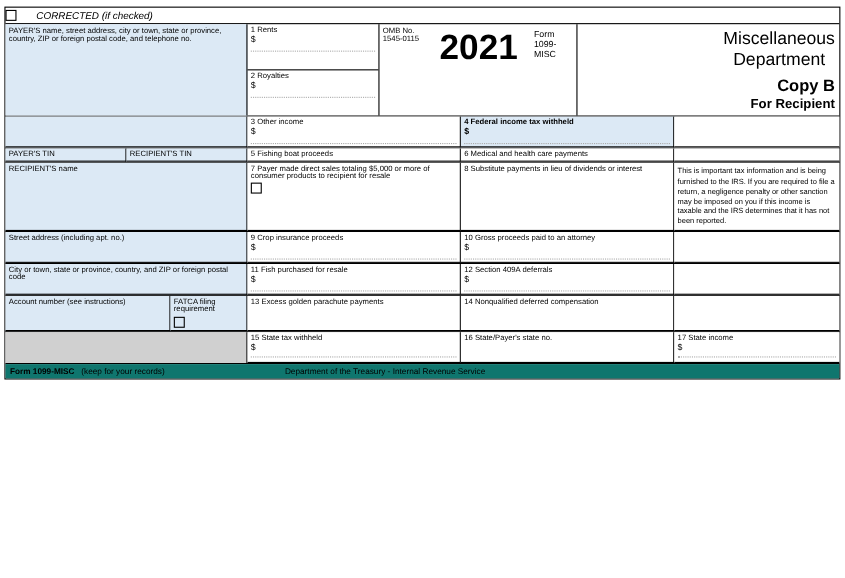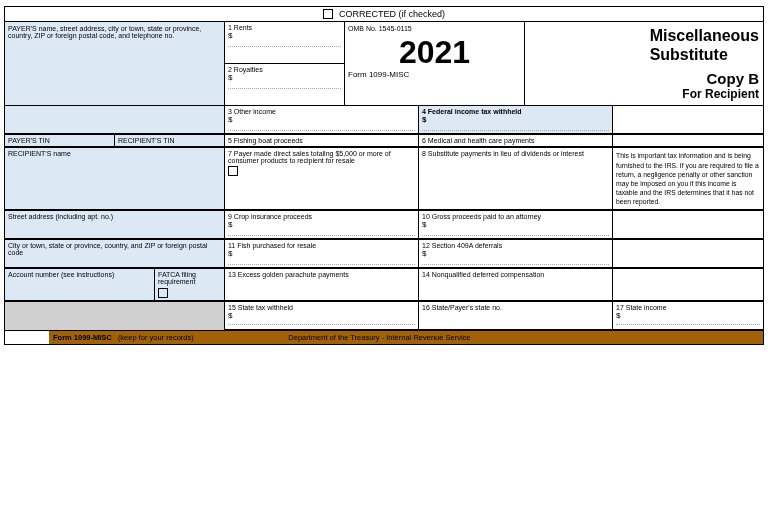--- a/index.html
+++ b/index.html
@@ -17,22 +17,22 @@
       border: 1px solid #000;
       background: #fff;
     }
     .top-bar {
       text-align: center;
       font-size: 9px;
       padding: 2px 0;
       border-bottom: 1px solid #000;
       display: flex;
       align-items: center;
-      justify-content: center;
-      gap: 6px;
+      gap: 18px;
+      font-style: italic;
     }
     .checkbox-corrected {
       width: 10px;
       height: 10px;
       border: 1px solid #000;
       display: inline-block;
       vertical-align: middle;
     }
     .cell {
       border-right: 1px solid #000;
@@ -80,21 +80,20 @@
     }
     .royalties-box {
       padding: 2px 3px;
       font-size: 7.5px;
       flex: 1;
     }
     .omb-year-col {
       border-right: 1px solid #000;
       padding: 3px;
       display: flex;
-      flex-direction: column;
       align-items: flex-start;
       justify-content: flex-start;
     }
     .year-text {
       font-size: 32px;
       font-weight: bold;
       line-height: 1;
       display: flex;
       align-items: center;
       justify-content: center;
@@ -102,22 +101,22 @@
       margin-top: 2px;
     }
     .misc-info-col {
       padding: 4px 6px;
       display: flex;
       flex-direction: column;
       align-items: flex-end;
     }
     .misc-title {
       font-size: 16px;
-      font-weight: bold;
-      text-align: left;
+      font-weight: normal;
+      text-align: center;
       line-height: 1.2;
     }
     .copy-b {
       font-size: 15px;
       font-weight: bold;
       text-align: right;
       margin-top: 6px;
     }
     .for-recipient {
       font-size: 12px;
@@ -165,22 +164,21 @@
       display: grid;
       grid-template-columns: 220px 1fr 1fr 150px;
       border-bottom: 1px solid #000;
     }
     
     .bottom-bar {
       display: grid;
       grid-template-columns: 1fr 1fr 1fr;
       padding: 2px 4px;
       font-size: 7.5px;
-      background: #a16207;
-      margin-left: 44px;
+      background: #0f766e;
     }
     .omb-text {
       font-size: 7px;
       margin-bottom: 2px;
     }
     .no-border-right { border-right: none !important; }
     .fatca-box {
       width: 10px;
       height: 10px;
       border: 1px solid #000;
@@ -223,21 +221,21 @@
 
     <div class="omb-year-col">
       <div class="omb-text">OMB No. 1545-0115</div>
       <div class="year-text">2021</div>
       <div style="font-size:8px; margin-top:2px;">Form 1099-MISC</div>
     </div>
 
     <div class="misc-info-col">
       <div class="misc-title">
         <span>Miscellaneous</span><br>
-        <span>Substitute</span>
+        <span>Department</span>
       </div>
       <div class="copy-b">Copy B</div>
       <div class="for-recipient">For Recipient</div>
     </div>
   </div>
 
   <div class="row2">
     <div class="cell blue-bg" style="min-height:20px;"></div>
     <div class="cell">
       <span class="cell-label">3 Other income</span>

